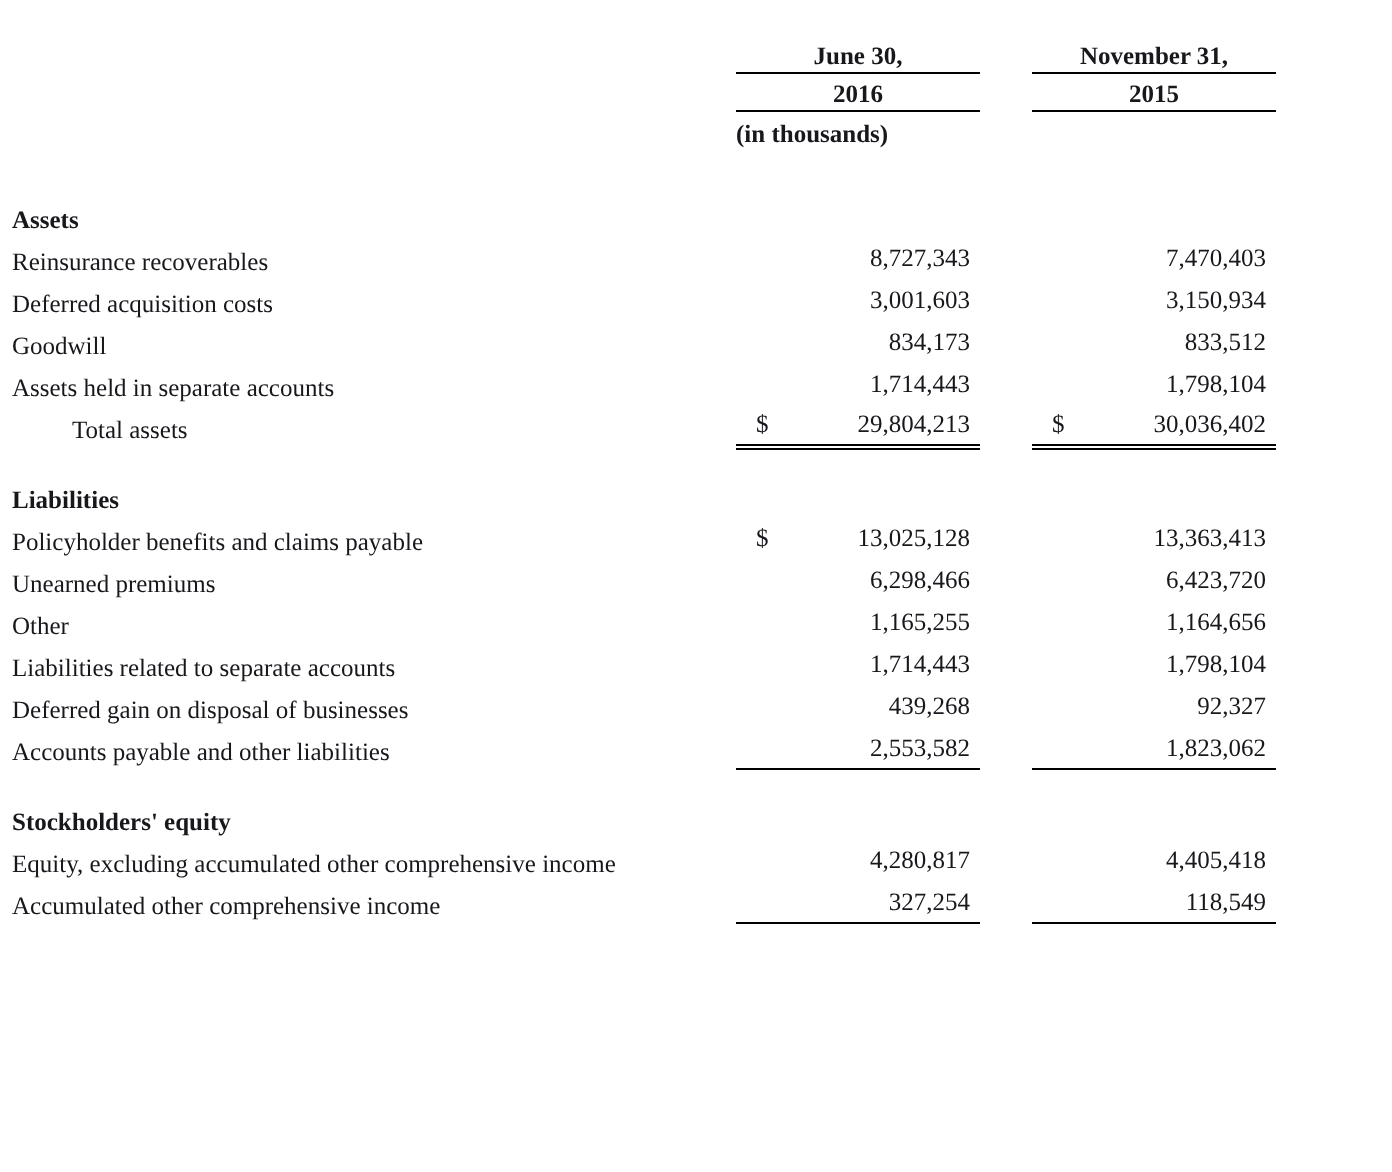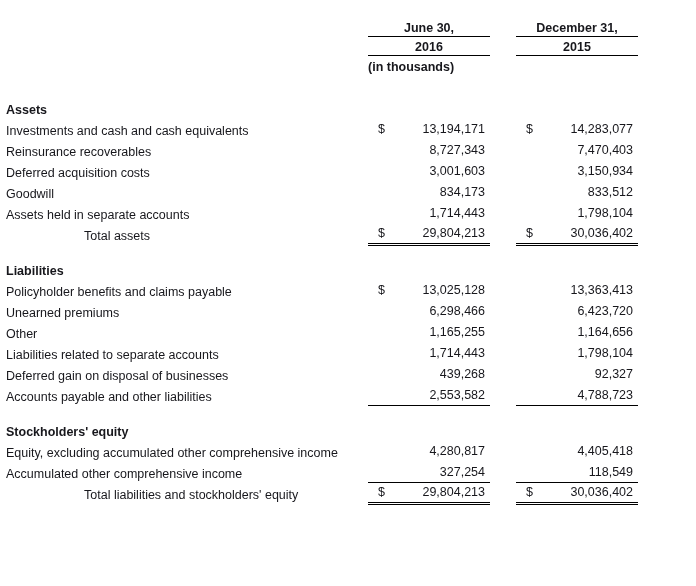--- a/index.html
+++ b/index.html
@@ -5,29 +5,29 @@
   * { box-sizing: border-box; }
   html, body { margin: 0; padding: 0; }
   body {
     width: 696px; height: 586px;
     background: #ffffff;
     font-family: "Liberation Sans", sans-serif;
     font-size: 12.5px;
     color: #17171c;
   }
   .sheet { padding-top: 14px; width: 696px; }
-  table { border-collapse: collapse; table-layout: fixed; width: 696px; }
+  table { border-collapse: collapse; table-layout: fixed; width: 696px; font-family: Liberation Serif, serif; }
   td { padding: 0; vertical-align: bottom; white-space: nowrap; height: 21px; line-height: 15px; }
   tr.hrow1 td { height: 22px; }
   tr.hrow2 td { height: 19px; }
   tr.hrow3 td { height: 20px; }
   tr.sp-top td { height: 22px; }
   tr.sp td { height: 14px; }
   .label { padding-left: 6px; overflow: hidden; }
-  .indent { padding-left: 84px; }
+  .indent { padding-left: 36px; }
   .bold { font-weight: bold; margin-top: 32px; }
   .hdr { text-align: center; font-weight: bold; }
   .units { font-weight: bold; }
   .u1 { border-bottom: 1px solid #000; }
   .u2 { border-bottom: 3px double #000; }
   .amt { display: flex; justify-content: space-between; align-items: flex-end; padding: 0 5px 2px 10px; }
   .amt .num { margin-left: auto; }
 </style>
 </head>
 <body>
@@ -40,21 +40,21 @@
         <col style="width:26px">
         <col style="width:122px">
         <col style="width:58px">
   </colgroup>
 
   <tbody>
         <tr class="hrow1">
     <td></td>
     <td class="hdr u1">June 30,</td>
     <td></td>
-    <td class="hdr u1">December 31,</td>
+    <td class="hdr u1">November 31,</td>
     <td></td>
   </tr>
   <tr class="hrow2">
     <td></td>
     <td class="hdr u1">2016</td>
     <td></td>
     <td class="hdr u1">2015</td>
     <td></td>
   </tr>
   <tr class="hrow3">
@@ -67,37 +67,20 @@
         </tr>
 
   <tr>
     <td class="label bold">Assets</td>
     <td></td>
           <td></td>
           <td></td>
           <td></td>
   </tr>
   <tr>
-    <td class="label">Investments and cash and cash equivalents</td>
-    <td>
-            <div class="amt">
-              <span class="cur">$</span>
-              <span class="num">13,194,171</span>
-            </div>
-          </td>
-    <td></td>
-    <td>
-            <div class="amt">
-              <span class="cur">$</span>
-              <span class="num">14,283,077</span>
-            </div>
-          </td>
-    <td></td>
-  </tr>
-  <tr>
     <td class="label">Reinsurance recoverables</td>
     <td>
             <div class="amt">
               <span class="num">8,727,343</span>
             </div>
           </td>
     <td></td>
     <td>
             <div class="amt">
               <span class="num">7,470,403</span>
@@ -258,21 +241,21 @@
   <tr>
     <td class="label">Accounts payable and other liabilities</td>
     <td class="u1">
             <div class="amt">
               <span class="num">2,553,582</span>
             </div>
           </td>
     <td></td>
     <td class="u1">
             <div class="amt">
-              <span class="num">4,788,723</span>
+              <span class="num">1,823,062</span>
             </div>
           </td>
     <td></td>
   </tr>
 
   <tr class="sp">
           <td colspan="5"></td>
         </tr>
 
   <tr>
@@ -305,32 +288,15 @@
             </div>
           </td>
     <td></td>
     <td class="u1">
             <div class="amt">
               <span class="num">118,549</span>
             </div>
           </td>
     <td></td>
   </tr>
-  <tr>
-    <td class="label indent">Total liabilities and stockholders' equity</td>
-    <td class="u2">
-            <div class="amt">
-              <span class="cur">$</span>
-              <span class="num">29,804,213</span>
-            </div>
-          </td>
-    <td></td>
-    <td class="u2">
-            <div class="amt">
-              <span class="cur">$</span>
-              <span class="num">30,036,402</span>
-            </div>
-          </td>
-    <td></td>
-  </tr>
 </tbody>
     </table>
 </div>
 
 </body></html>

